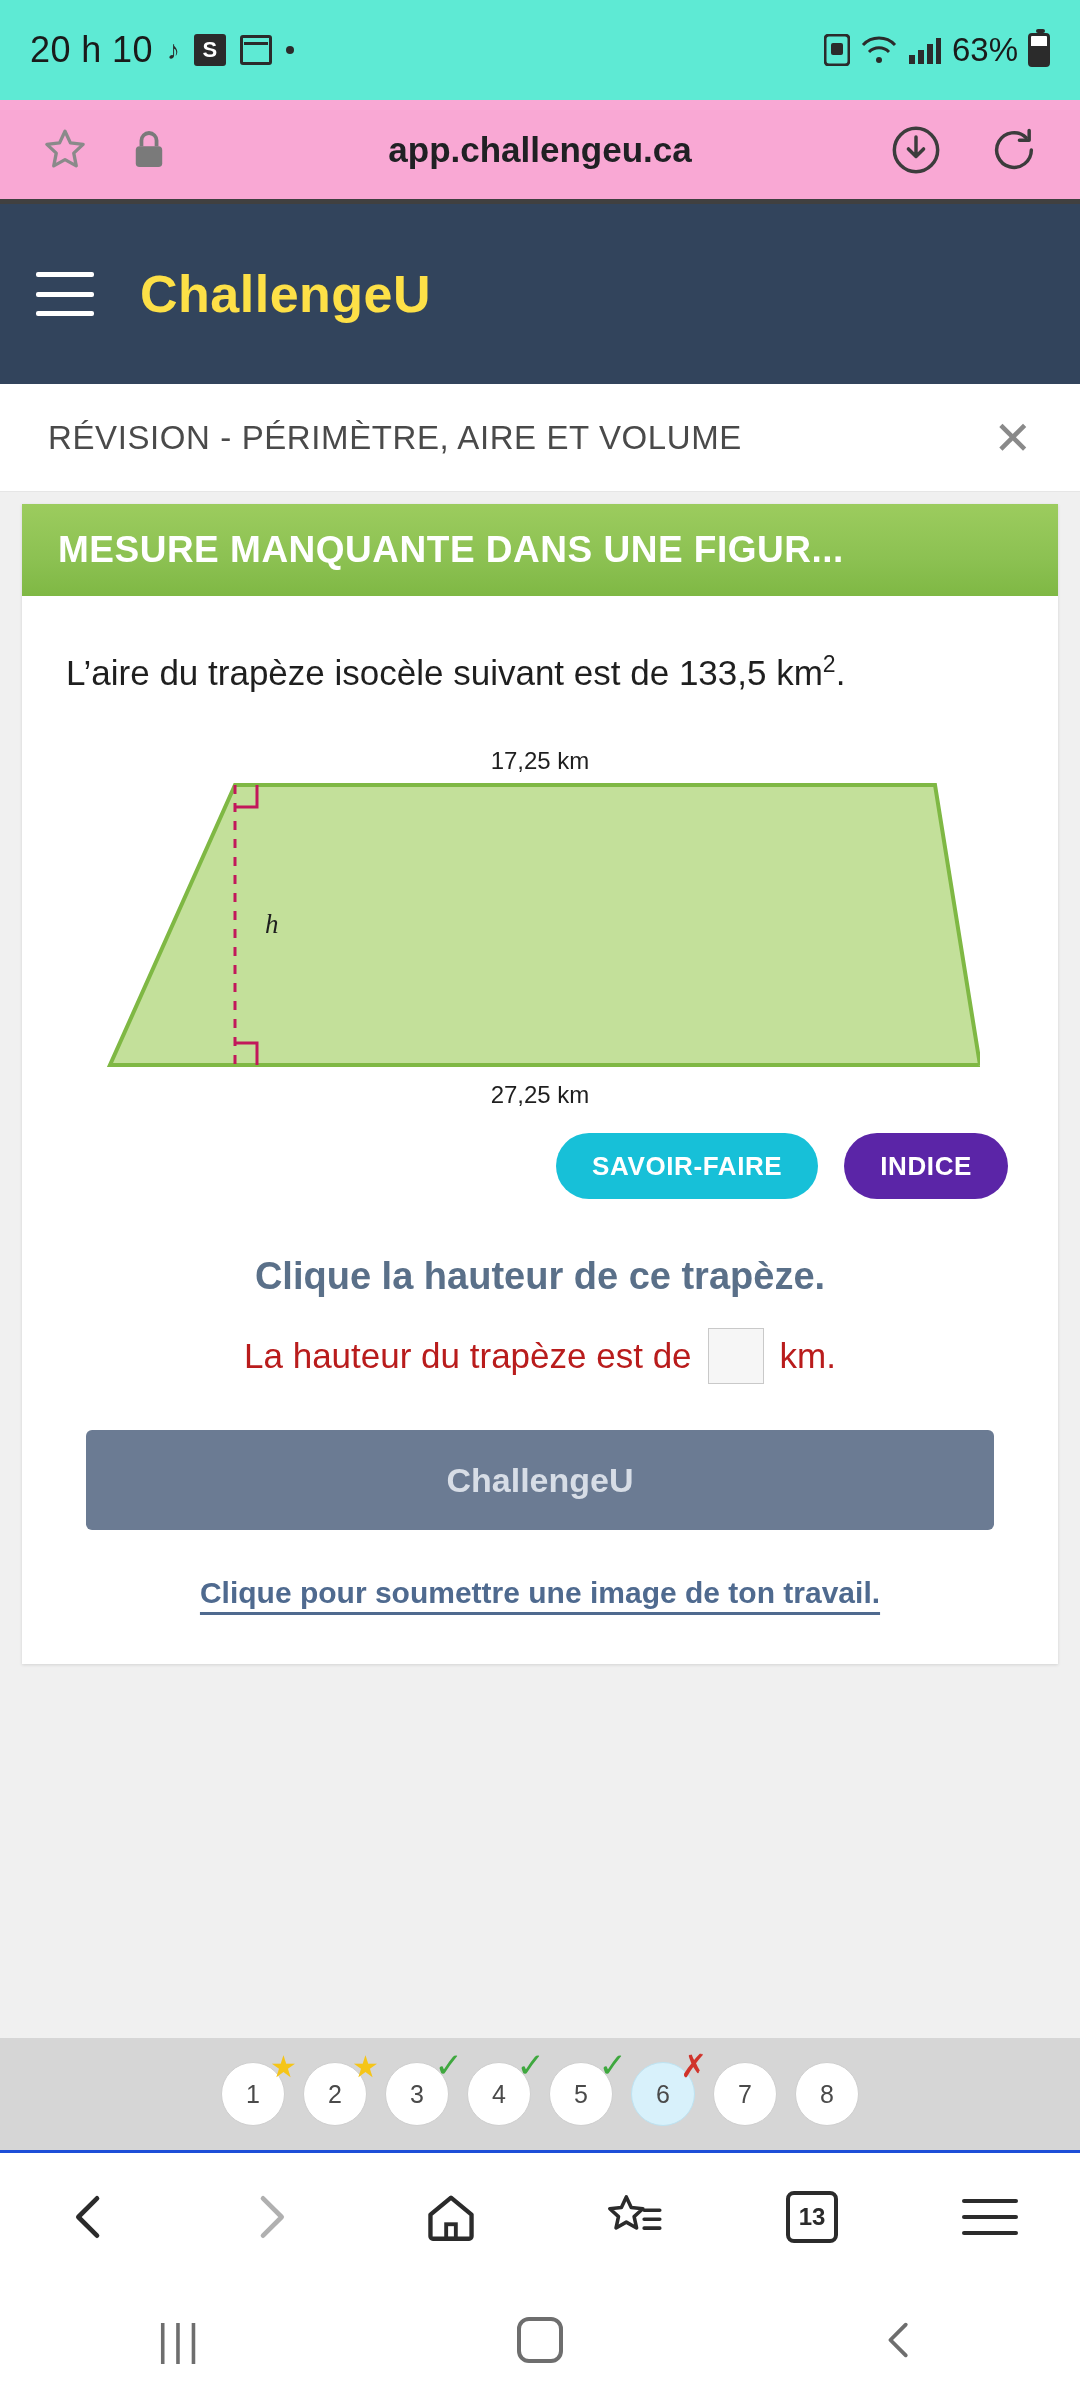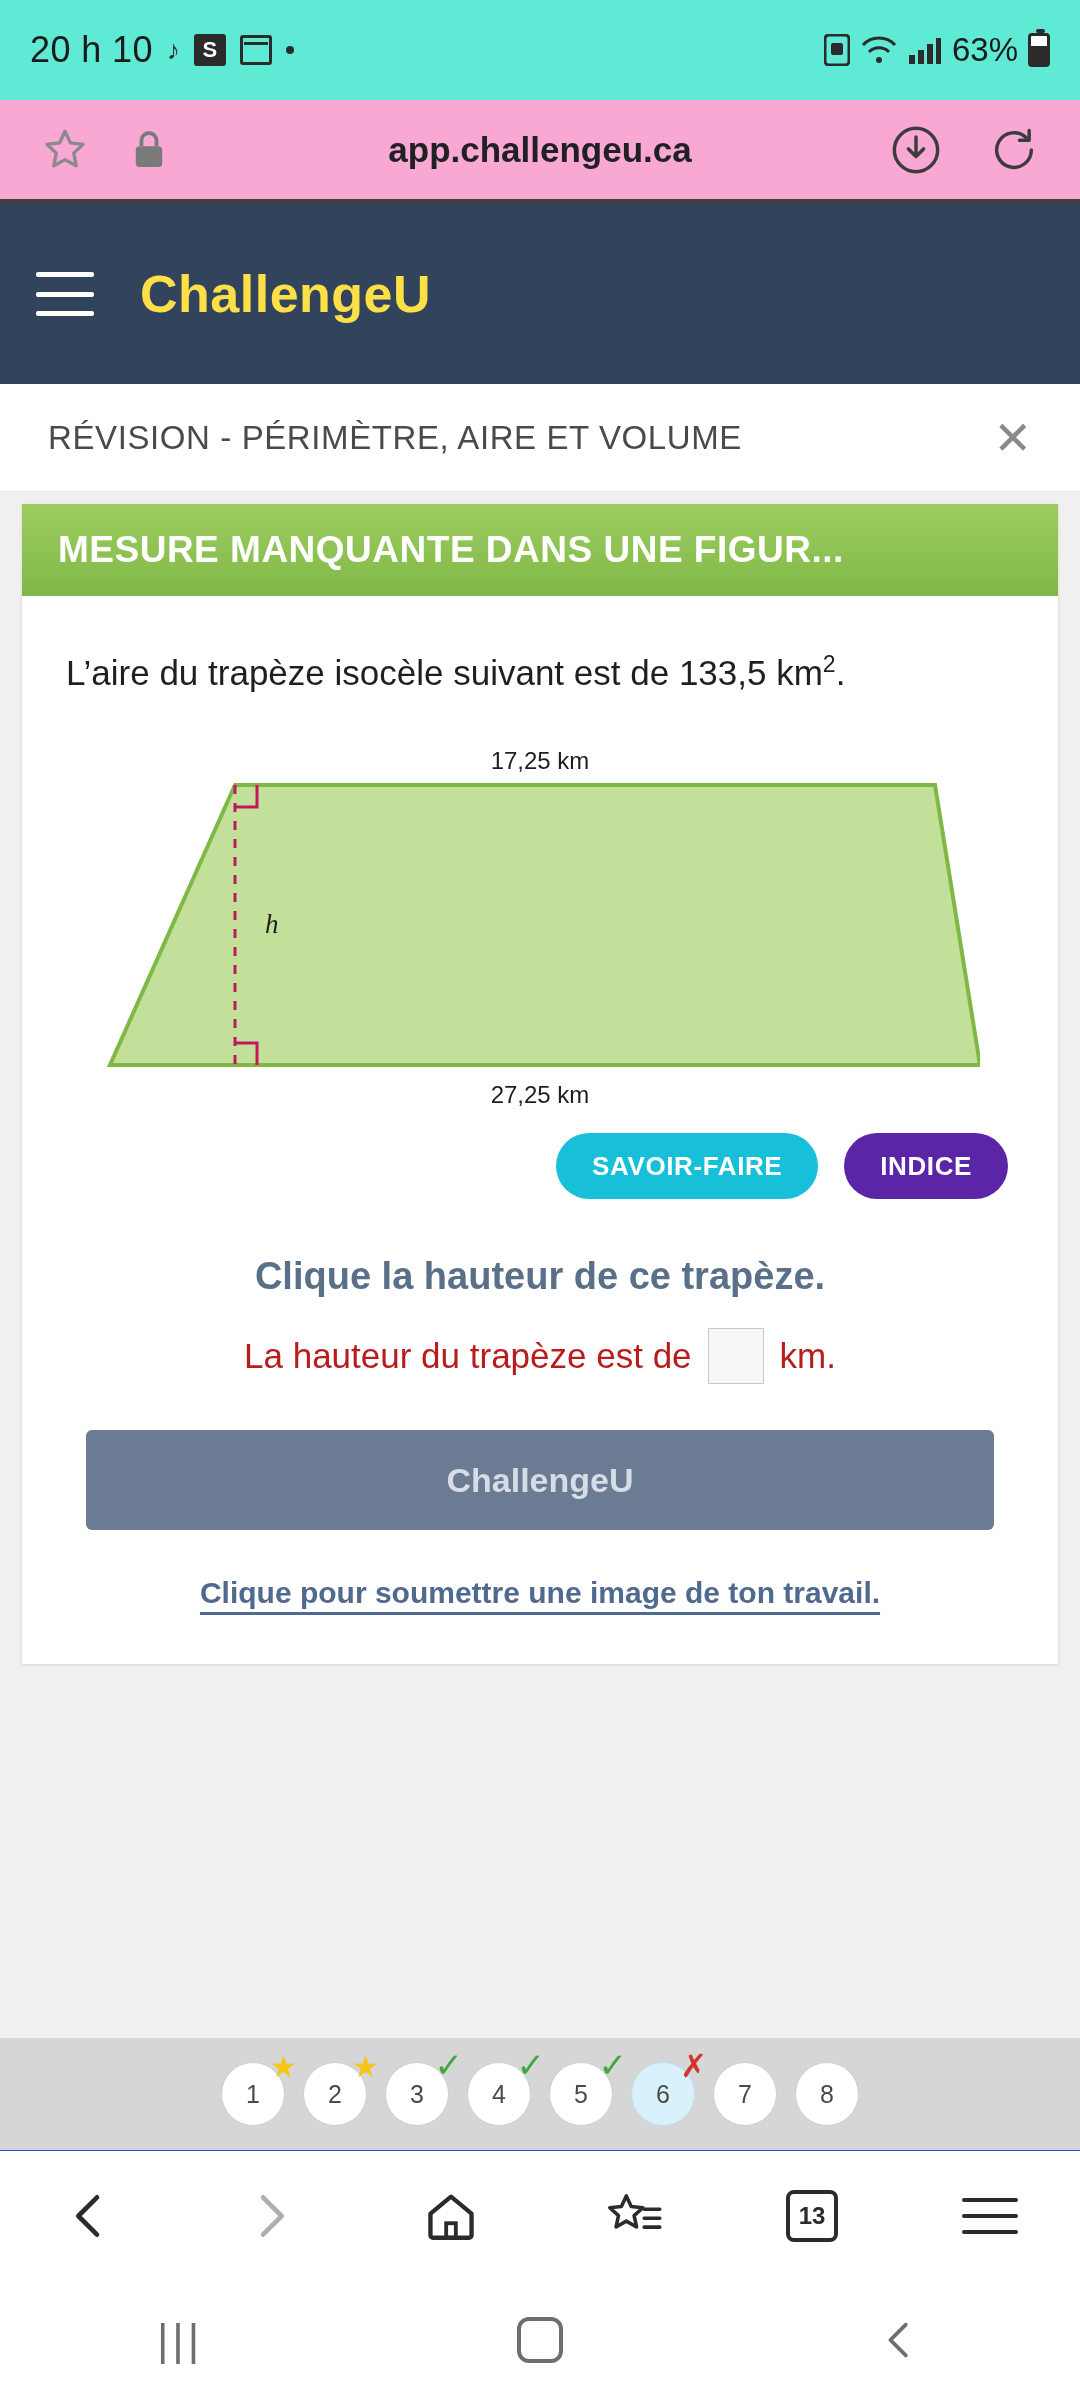--- a/index.html
+++ b/index.html
@@ -119,21 +119,21 @@
   }
   .pg.current .circle { background:#d8f1fb; border-color:#bde3f2; }
   .mark { position:absolute; top: -10px; right: -12px; font-size: 30px; line-height:1; }
   .mark.star { color:#f5c518; }
   .mark.check { color:#3fa83f; font-size: 34px; top:-14px; right:-14px;}
   .mark.cross { color:#d0342c; font-size: 32px; top:-12px; right:-12px;}
 
   
   .browserbar {
     height: 130px; background:#ffffff; display:flex; align-items:center; justify-content:space-around;
-    border-top: 1px solid #1d4ed8;
+    border-top: 3px solid #1d4ed8;
   }
   .tabs-box {
     width: 52px; height: 52px; border: 4px solid #2b2b2b; border-radius: 8px;
     display:flex; align-items:center; justify-content:center; font-size: 24px; font-weight:bold; color:#2b2b2b;
   }
   .tb-menu { width: 56px; height: 36px; display:flex; flex-direction:column; justify-content:space-between;}
   .tb-menu span{ display:block; height:4px; background:#2b2b2b; border-radius:2px;}
 
   
   .navbar {

